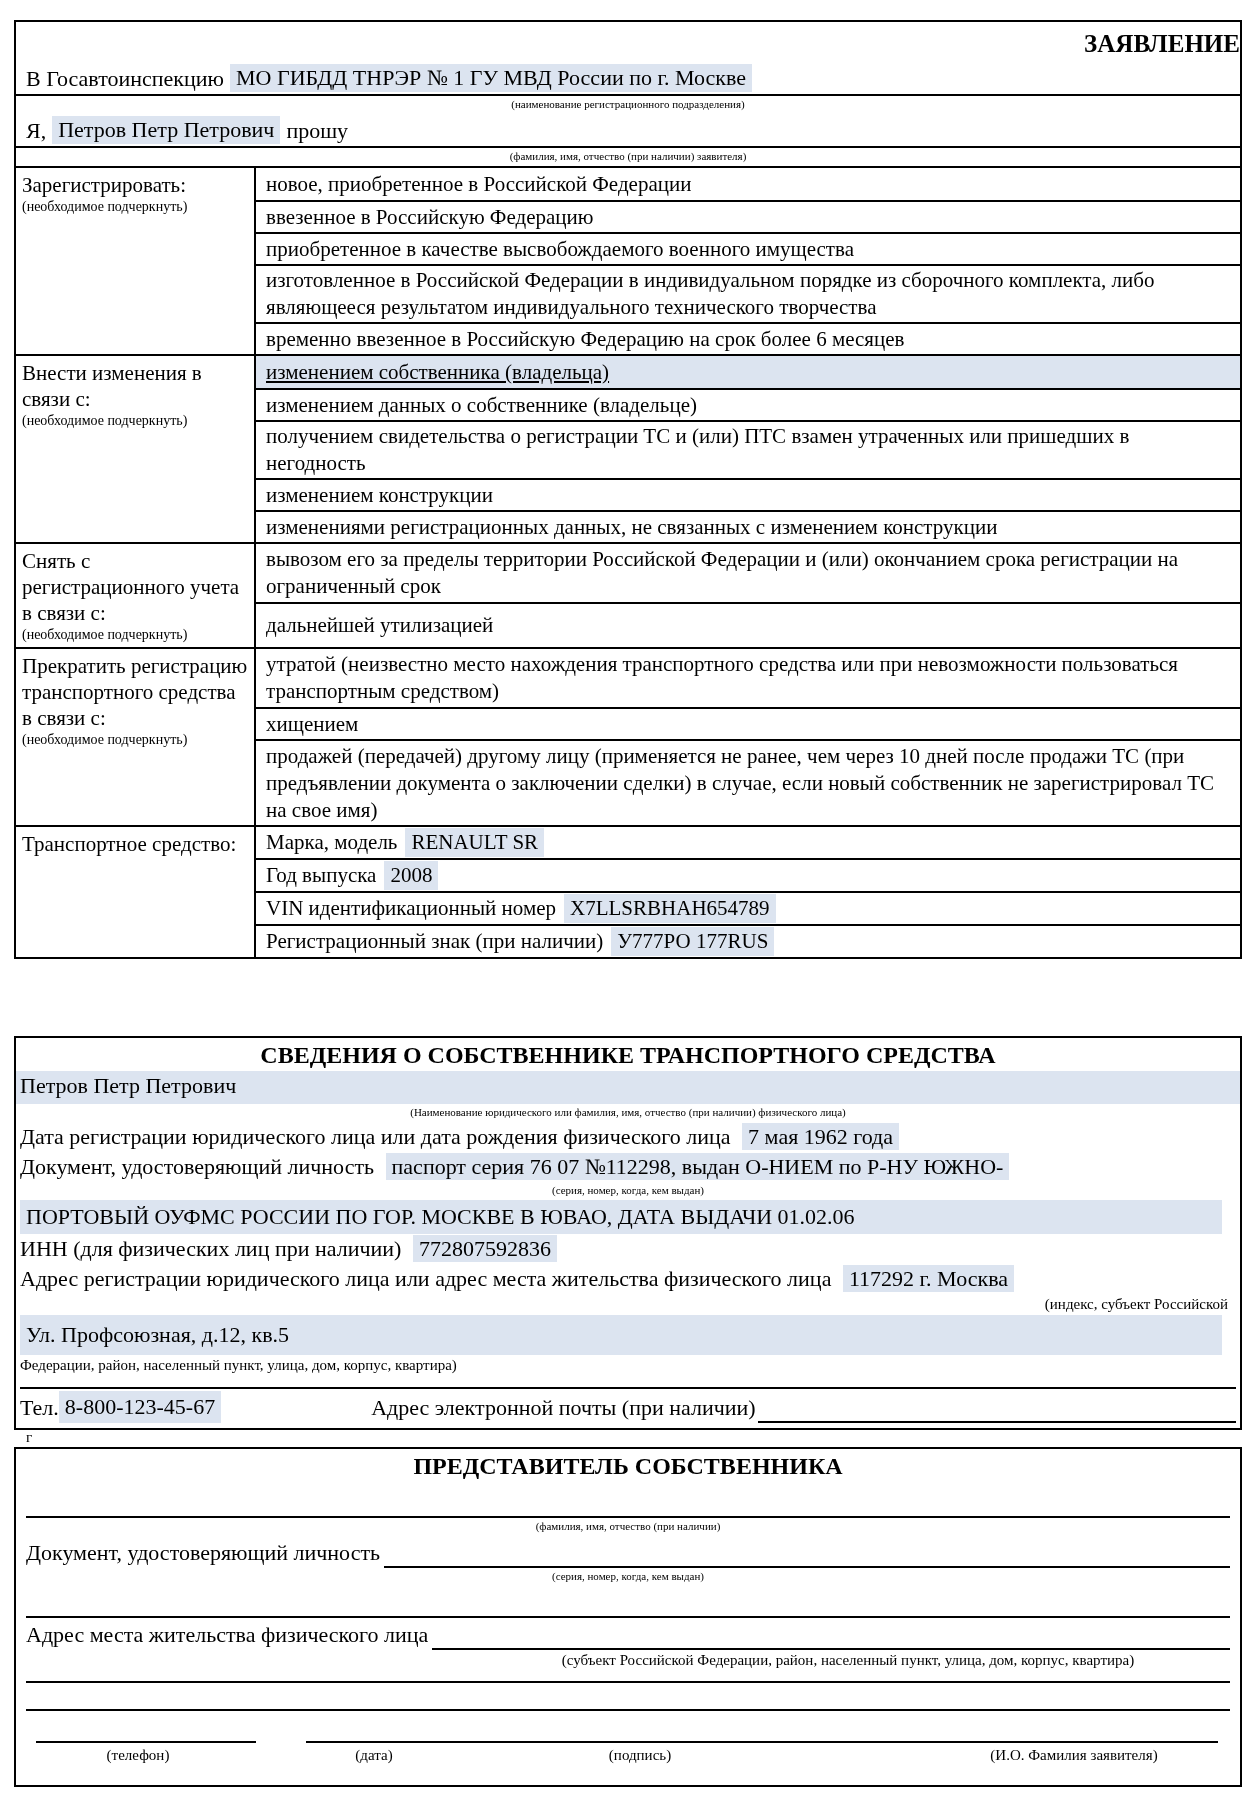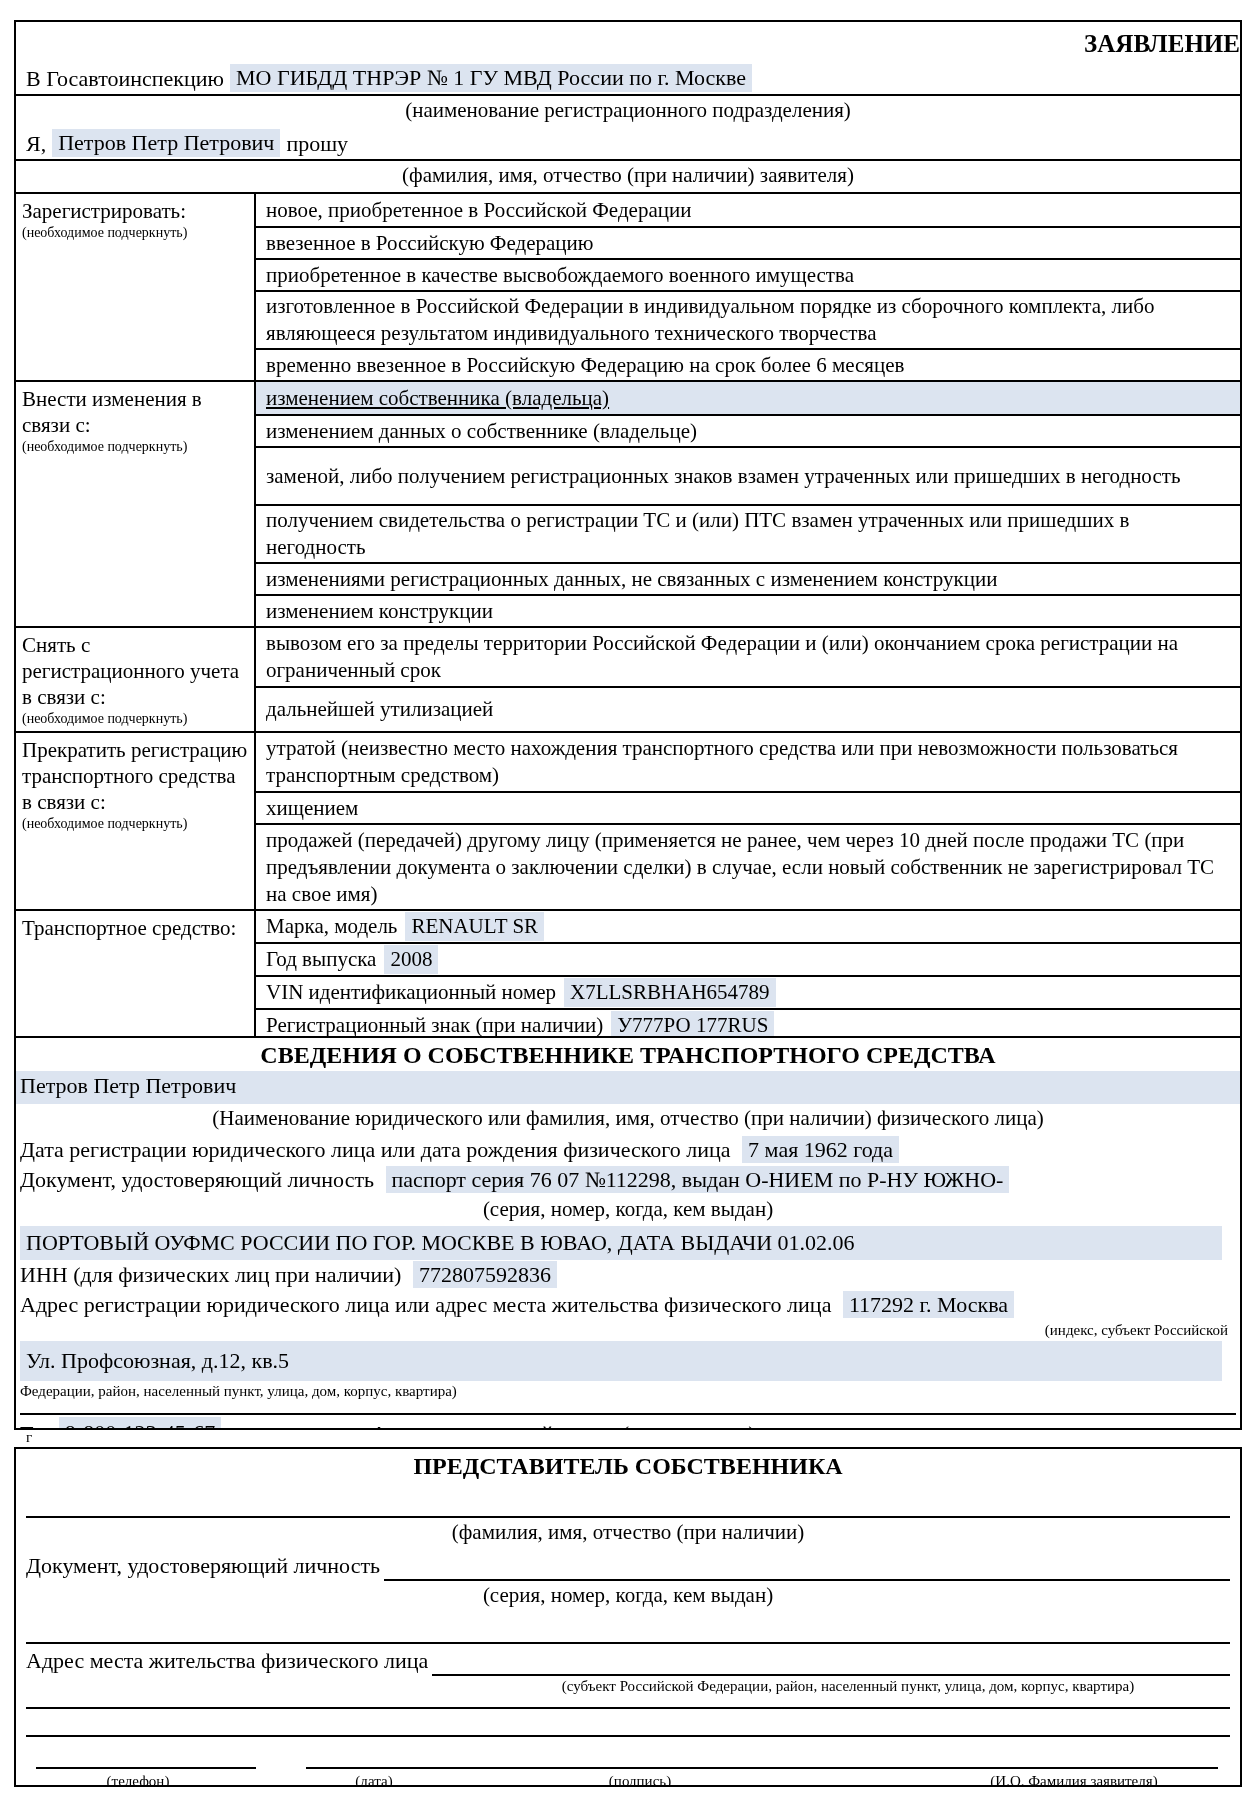--- a/index.html
+++ b/index.html
@@ -7,21 +7,21 @@
   body { font-family:"Liberation Serif","DejaVu Serif",serif; color:#000; }
   .page { position:relative; width:1256px; height:1795px; background:#fff; overflow:hidden; }
   .box { position:absolute; left:14px; right:14px; border:2px solid #000; background:#fff; }
   .hl { background:#dce4f0; padding:1px 6px; }
 
   
   .box1 { top:20px; }
   .doc-title { text-align:right; font-weight:bold; font-size:25px; padding:8px 0 4px 0; }
   .wrow { display:flex; align-items:flex-end; font-size:22px; padding:0 10px 2px 10px; border-bottom:2px solid #000; min-height:34px; }
   .wrow .gap { width:6px; }
-  .cap { font-size:21px; text-align:center; padding:2px 0 4px 0; }
+  .cap { font-size:11px; text-align:center; padding:2px 0 4px 0; }
   .form-table { width:100%; }
   .section { display:flex; border-top:2px solid #000; }
   .sec-label { width:238px; padding:4px 6px; font-size:21px; line-height:26px; }
   .sec-label .sub { font-size:14px; line-height:17px; }
   .sec-opts { flex:1; border-left:2px solid #000; display:flex; flex-direction:column; }
   .opt { display:flex; align-items:center; padding:1px 26px 1px 10px; font-size:21px; line-height:27px; min-height:32px; }
   .opt + .opt { border-top:2px solid #000; }
   .opt.selected { background:#dce4f0; }
   .opt.selected .opt-text { text-decoration:underline; }
   .opt.grow { flex:1; }
@@ -118,30 +118,27 @@
           <div class="sub">(необходимое подчеркнуть)</div>
         </div>
         <div class="sec-opts">
           <div class="opt selected">
               <span class="opt-text">изменением собственника (владельца)</span>
             </div>
           <div class="opt">
               <span class="opt-text">изменением данных о собственнике (владельце)</span>
             </div>
           <div class="opt" style="min-height:58px;">
-              <span class="opt-text">заменой, либо получением регистрационных знаков взамен утраченных или пришедших в негодность</span>
-            </div>
-          <div class="opt" style="min-height:58px;">
               <span class="opt-text">получением свидетельства о регистрации ТС и (или) ПТС взамен утраченных или пришедших в негодность</span>
             </div>
           <div class="opt">
+              <span class="opt-text">изменением конструкции</span>
+            </div>
+          <div class="opt">
               <span class="opt-text">изменениями регистрационных данных, не связанных с изменением конструкции</span>
-            </div>
-          <div class="opt">
-              <span class="opt-text">изменением конструкции</span>
             </div>
         </div>
       </div>
 
       <div class="section">
         <div class="sec-label">
           <div>Снять с регистрационного учета в связи с:</div>
           <div class="sub">(необходимое подчеркнуть)</div>
         </div>
         <div class="sec-opts">

